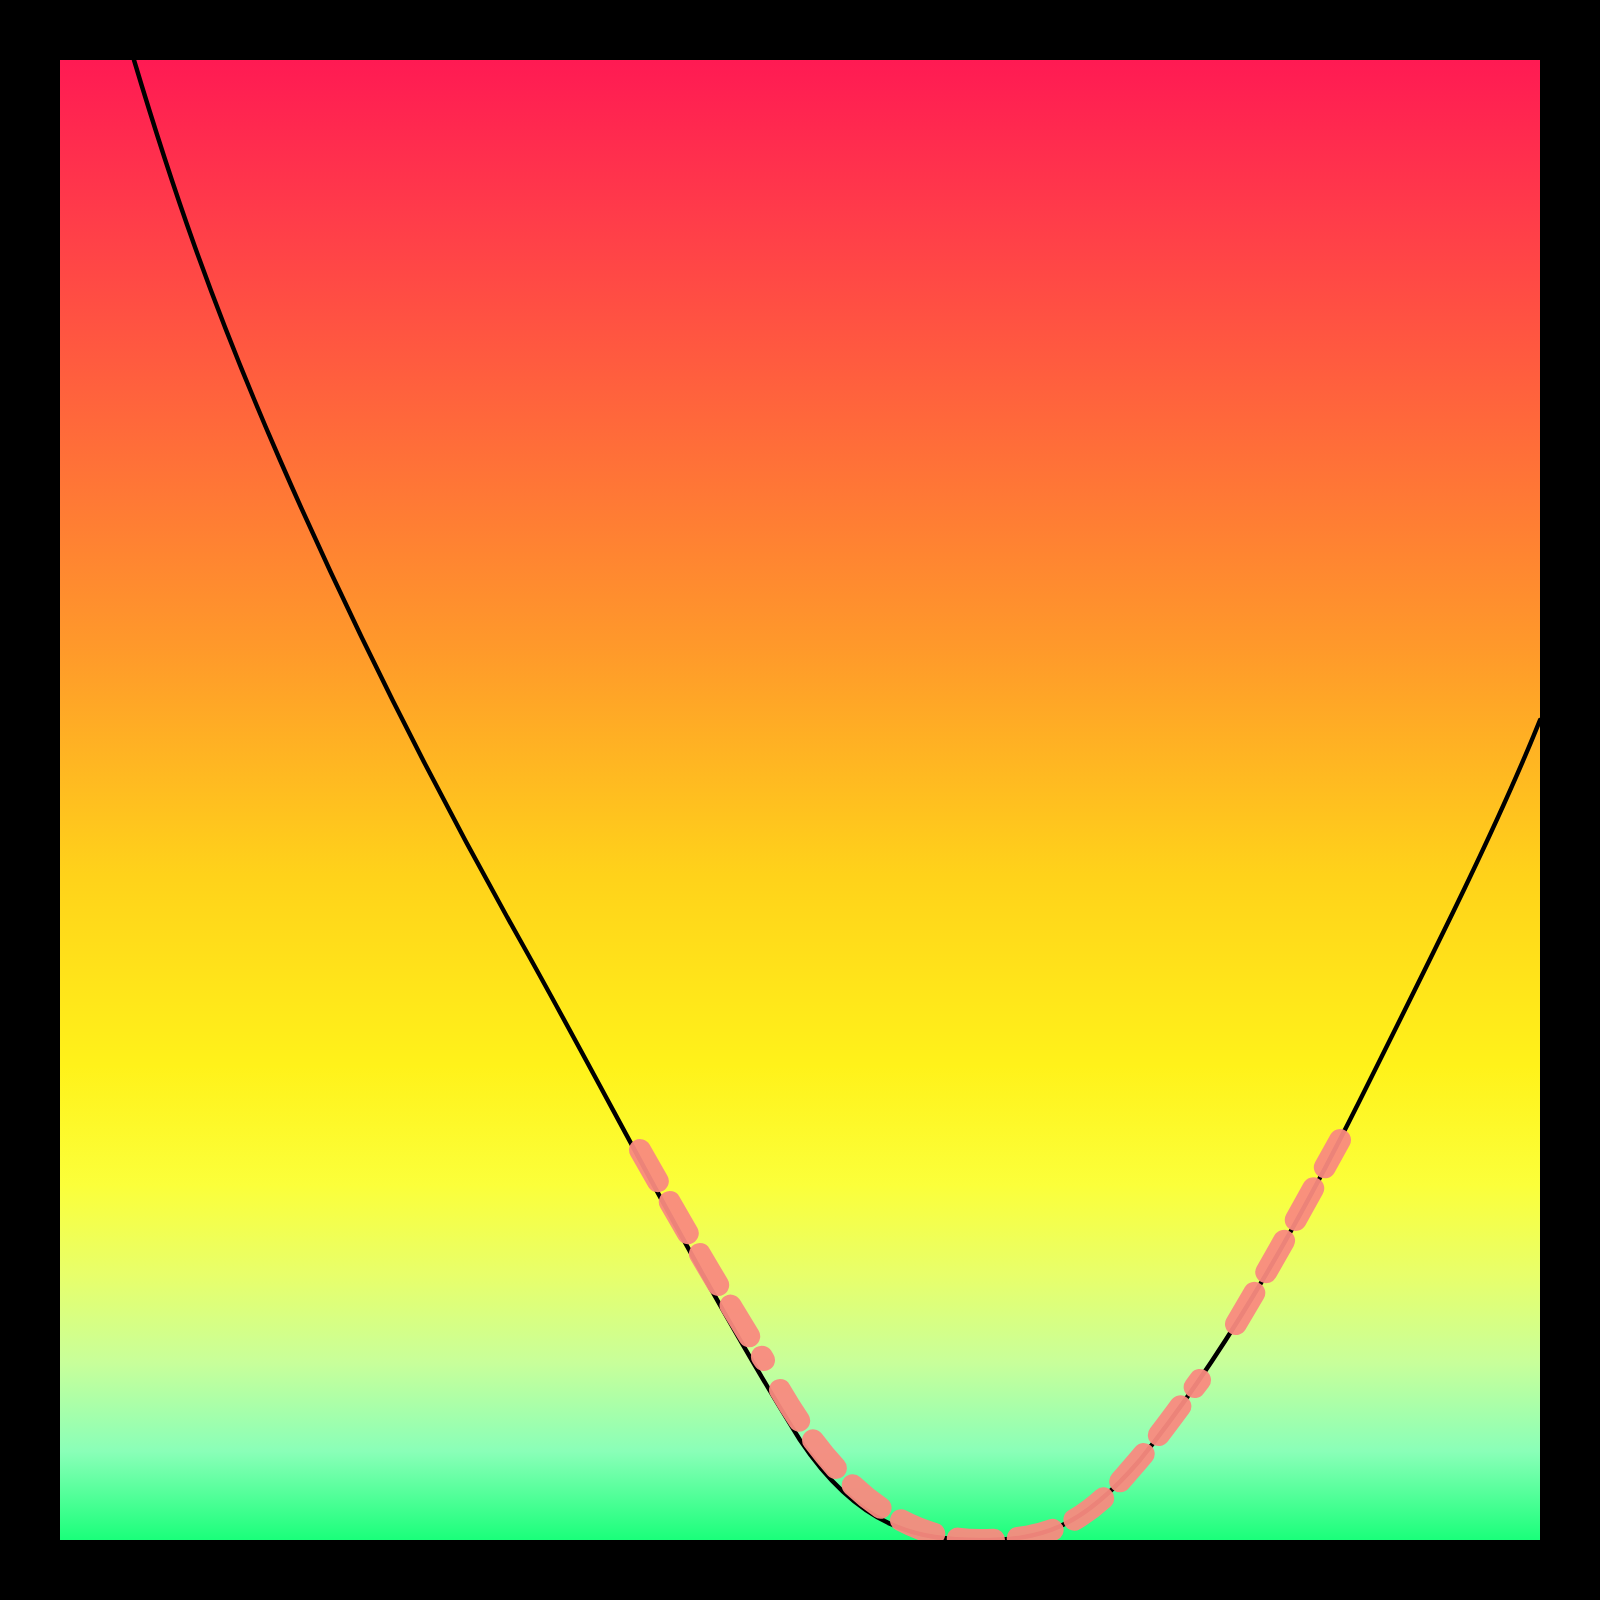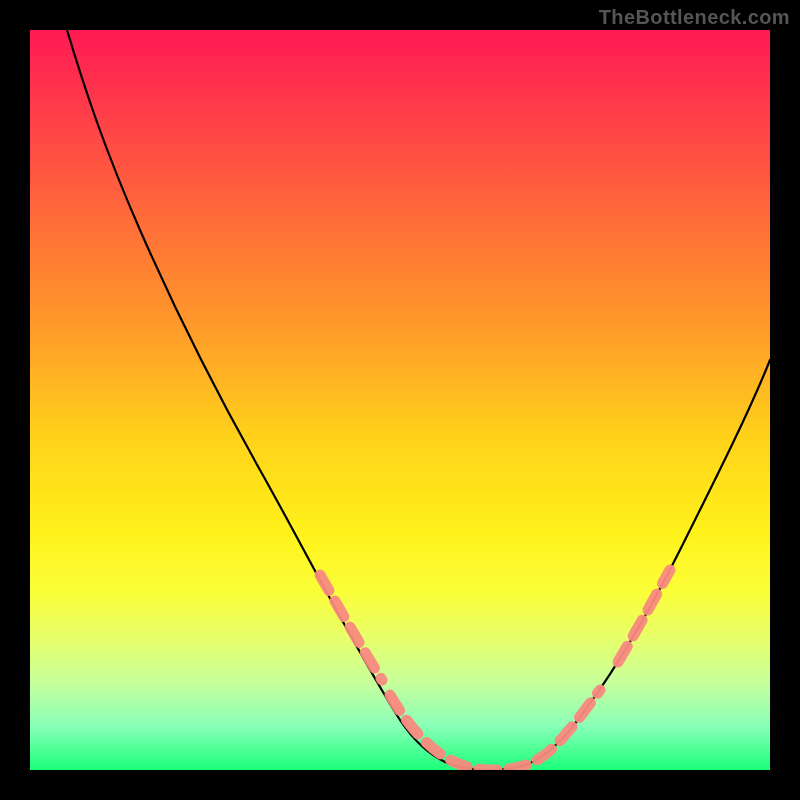--- a/index.html
+++ b/index.html
@@ -69,21 +69,20 @@
     stroke-width: 11;
     stroke-linecap: round;
     stroke-dasharray: 18 12;
     opacity: 0.95;
   }
 </style>
 </head>
 <body>
 
 <div class="outer">
-  <div class="watermark">TheBottleneck.com</div>
 
   <div class="plot-area">
     <svg class="curve" viewBox="0 0 740 740">
       <path class="main" d="M 37 0
            C 55 60, 75 120, 110 200
            C 145 280, 185 360, 230 440
            C 275 520, 320 610, 370 690
            C 400 735, 430 740, 460 740
            C 490 740, 510 735, 540 700
            C 580 650, 615 590, 650 520

